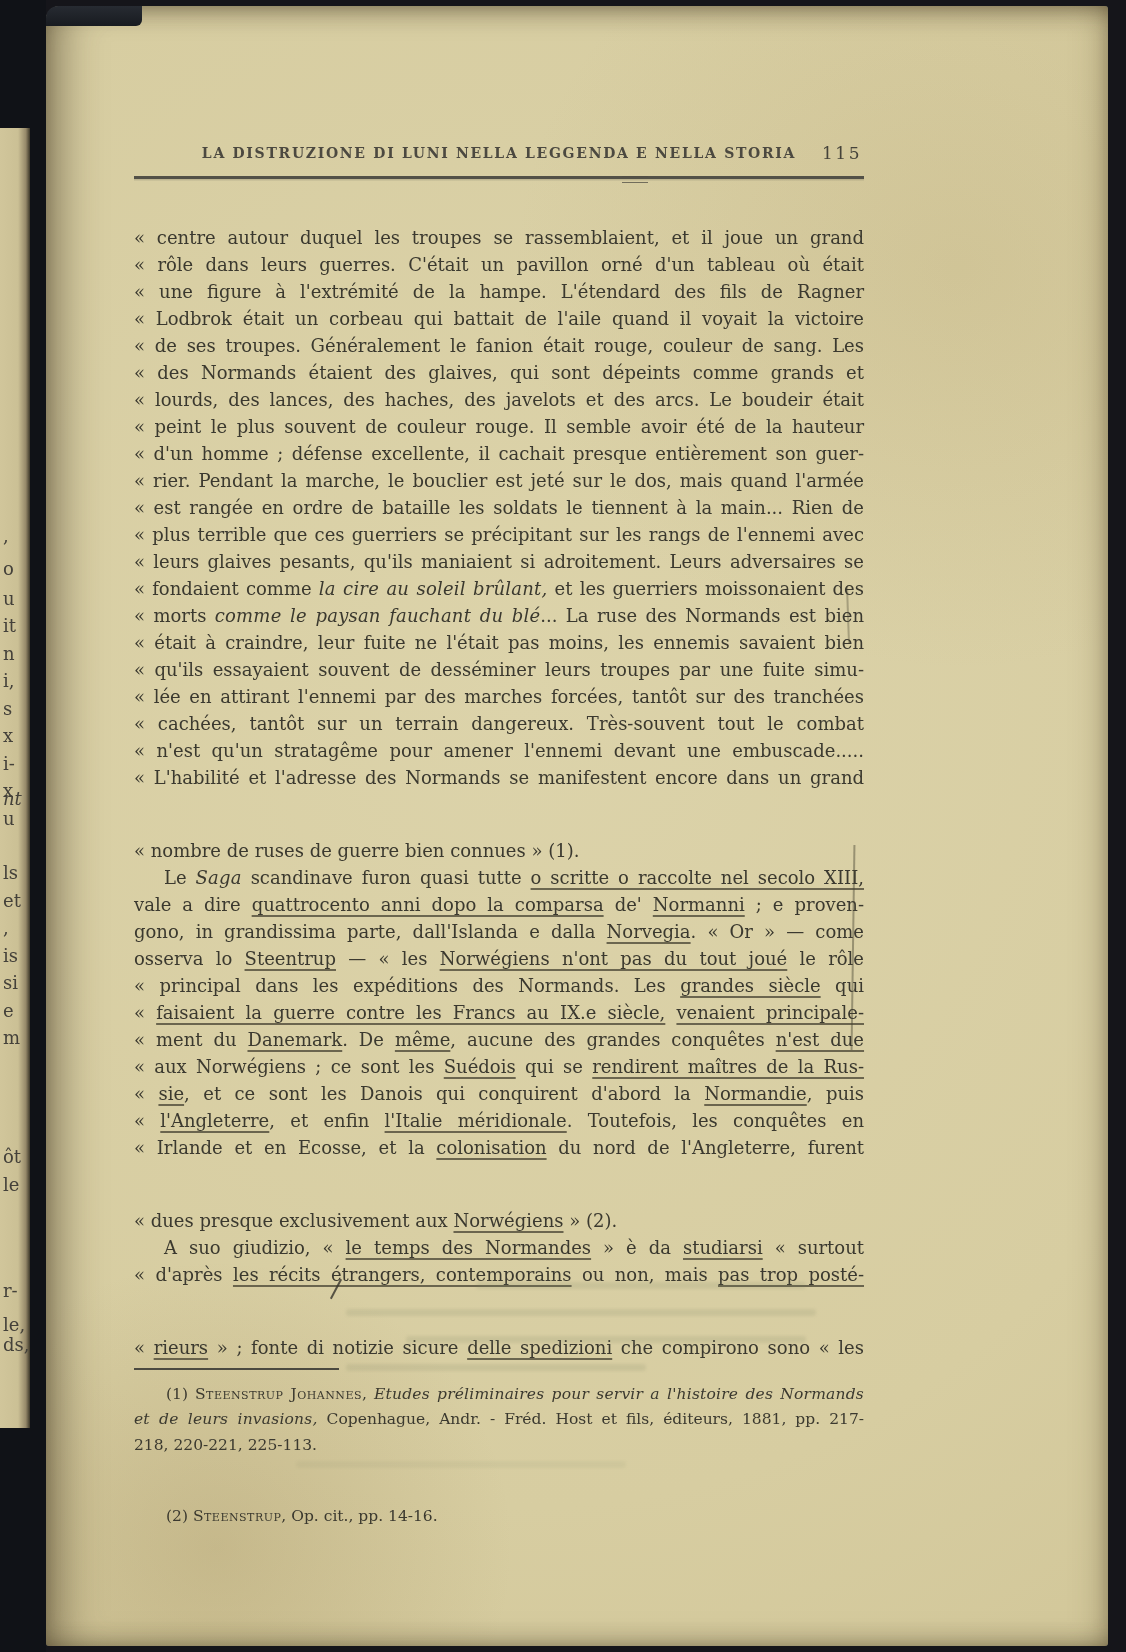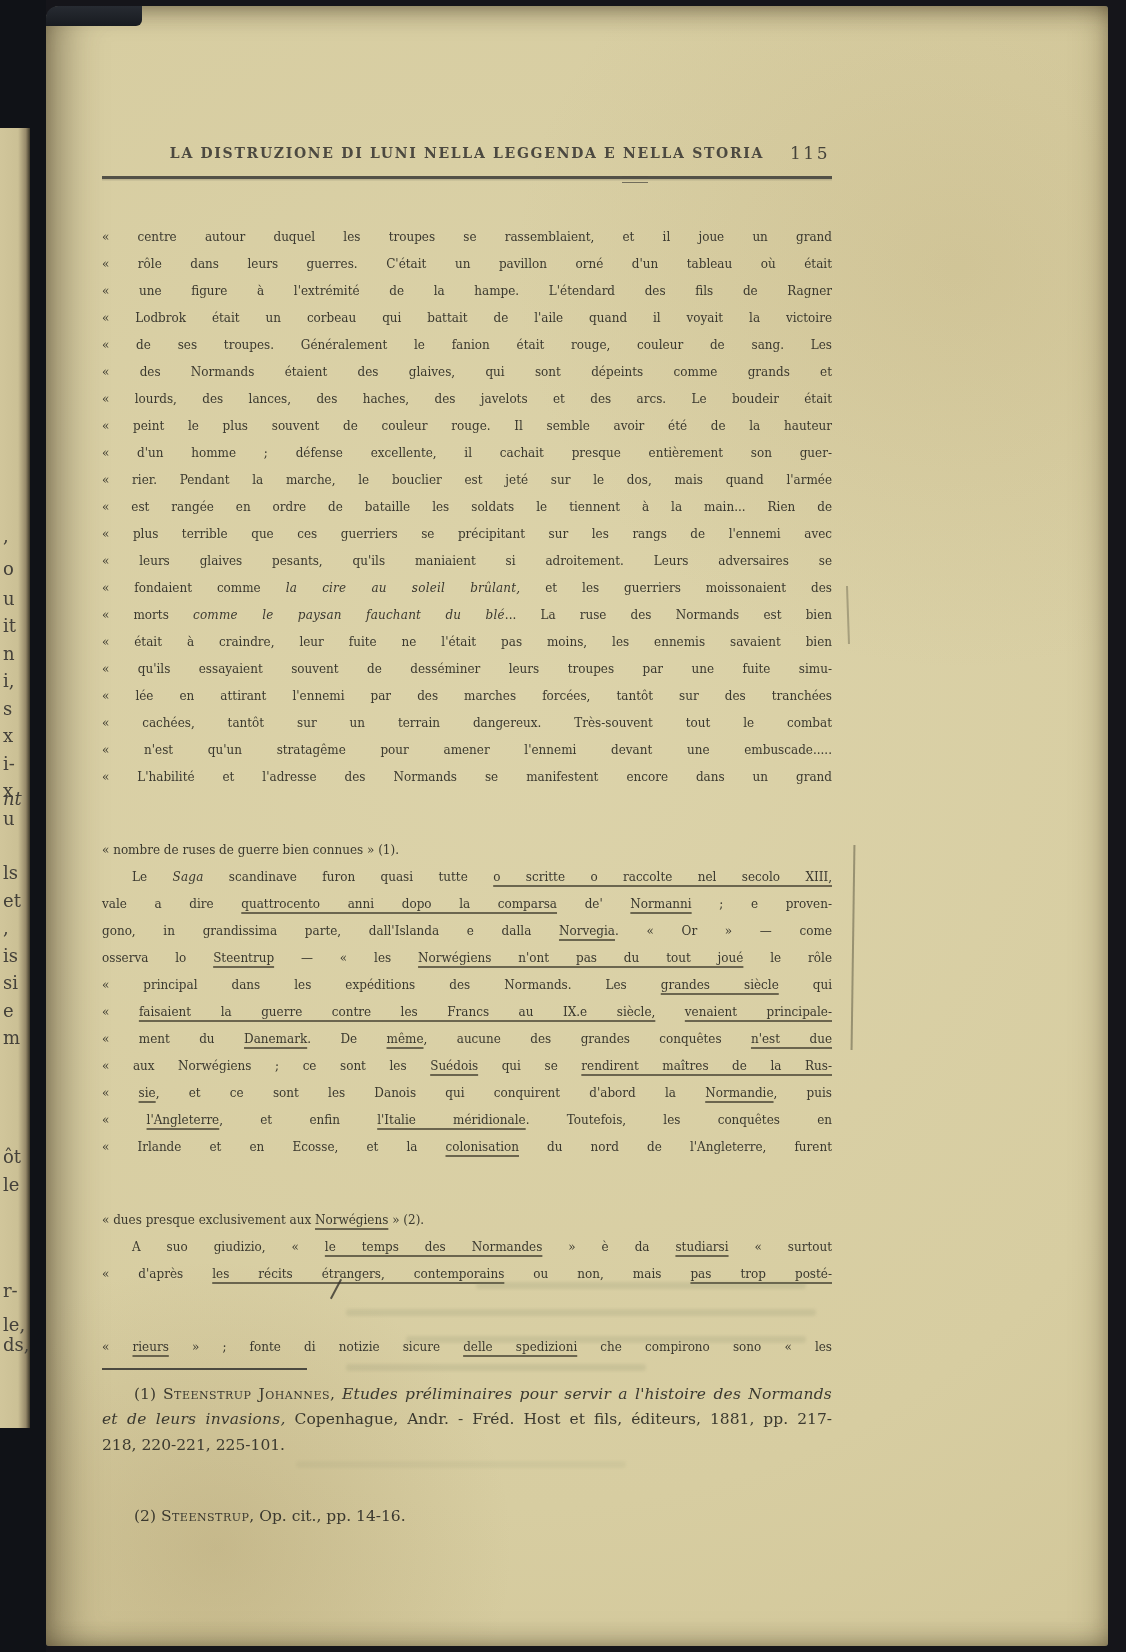--- a/index.html
+++ b/index.html
@@ -22,33 +22,33 @@
         background:
           radial-gradient(60% 35% at 86% 16%, rgba(180,160,108,.22) 0%, rgba(180,160,108,0) 70%),
           radial-gradient(40% 25% at 16% 94%, rgba(150,128,80,.25) 0%, rgba(150,128,80,0) 70%),
           radial-gradient(130% 90% at 45% 42%, #dcd3aa 0%, #d7cda1 55%, #cdc192 100%);
         box-shadow: inset 30px 0 46px -20px rgba(58,46,26,.6),
                     inset -16px 0 34px -16px rgba(84,70,42,.5),
                     inset 0 16px 26px -16px rgba(60,50,30,.55),
                     inset 0 -14px 26px -18px rgba(60,50,30,.45);}
 
   
-  .content{position:absolute;left:56px;top:139px;width:730px;}
+  .content{position:absolute;left:88px;top:139px;width:730px;}
 
   .pg-header{position:relative;height:22px;}
   .pg-title{position:absolute;left:0;right:0;text-align:center;font-size:14px;font-weight:bold;
             letter-spacing:1.7px;color:#4c4940;}
   .pg-num{position:absolute;right:2px;top:-2px;font-size:17px;letter-spacing:2.5px;color:#45433a;}
   .rule{margin-top:9px;height:2.5px;background:#535147;box-shadow:0 1.5px 0 rgba(83,81,71,.2);}
   .rule-mark{position:absolute;left:576px;top:170px;width:26px;height:5px;
              border-top:1.5px solid rgba(80,78,68,.75);border-bottom:1.5px solid rgba(80,78,68,.75);}
 
   .block{color:#3b392f;}
   .quote{margin-top:45px;}
-  .tline{font-size:12px;line-height:27px;height:27px;white-space:nowrap;
+  .tline{font-size:18px;line-height:27px;height:27px;white-space:nowrap;
          text-align:justify;text-align-last:justify;color:#3b392f;}
   .tline.tlast{text-align-last:left;margin-top:46px;}
   .justify-all .tline.tlast{text-align-last:justify;}
   .p-indent .tline:first-child{padding-left:30px;}
   .tline i{letter-spacing:.2px;}
   .u{text-decoration:underline;text-decoration-color:rgba(70,66,50,.75);
      text-decoration-thickness:1.5px;text-underline-offset:3.5px;}
   .sc{font-variant:small-caps;letter-spacing:.5px;}
 
   .footrule{margin-top:7px;width:205px;height:2px;background:#4c4a40;}
@@ -159,21 +159,21 @@
       <div class="block p-indent justify-all">
           <div class="tline">A suo giudizio, « <span class="u">le temps des Normandes</span> » è da <span class="u">studiarsi</span> « surtout</div>
           <div class="tline">« d'après <span class="u">les récits étrangers, contemporains</span> ou non, mais <span class="u">pas trop posté-</span></div>
           <div class="tline tlast">« <span class="u">rieurs</span> » ; fonte di notizie sicure <span class="u">delle spedizioni</span> che compirono sono « les</div>
         </div>
 
       <div class="footrule"></div>
       <div class="block footnotes">
           <div class="tline">(1) <span class="sc">Steenstrup</span> <span class="sc">Johannes</span>, <i>Etudes préliminaires pour servir a l'histoire des Normands</i></div>
           <div class="tline"><i>et de leurs invasions,</i> Copenhague, Andr. - Fréd. Host et fils, éditeurs, 1881, pp. 217-</div>
-          <div class="tline">218, 220-221, 225-101.</div>
+          <div class="tline">218, 220-221, 225-113.</div>
           <div class="tline tlast">(2) <span class="sc">Steenstrup</span>, Op. cit., pp. 14-16.</div>
         </div>
     </div>
 
     <div class="rule-mark"></div>
     <div class="mark-v1"></div>
     <div class="mark-v2"></div>
     <div class="mark-slash"></div>
     <div class="ghost g1"></div>
     <div class="ghost g2"></div>

